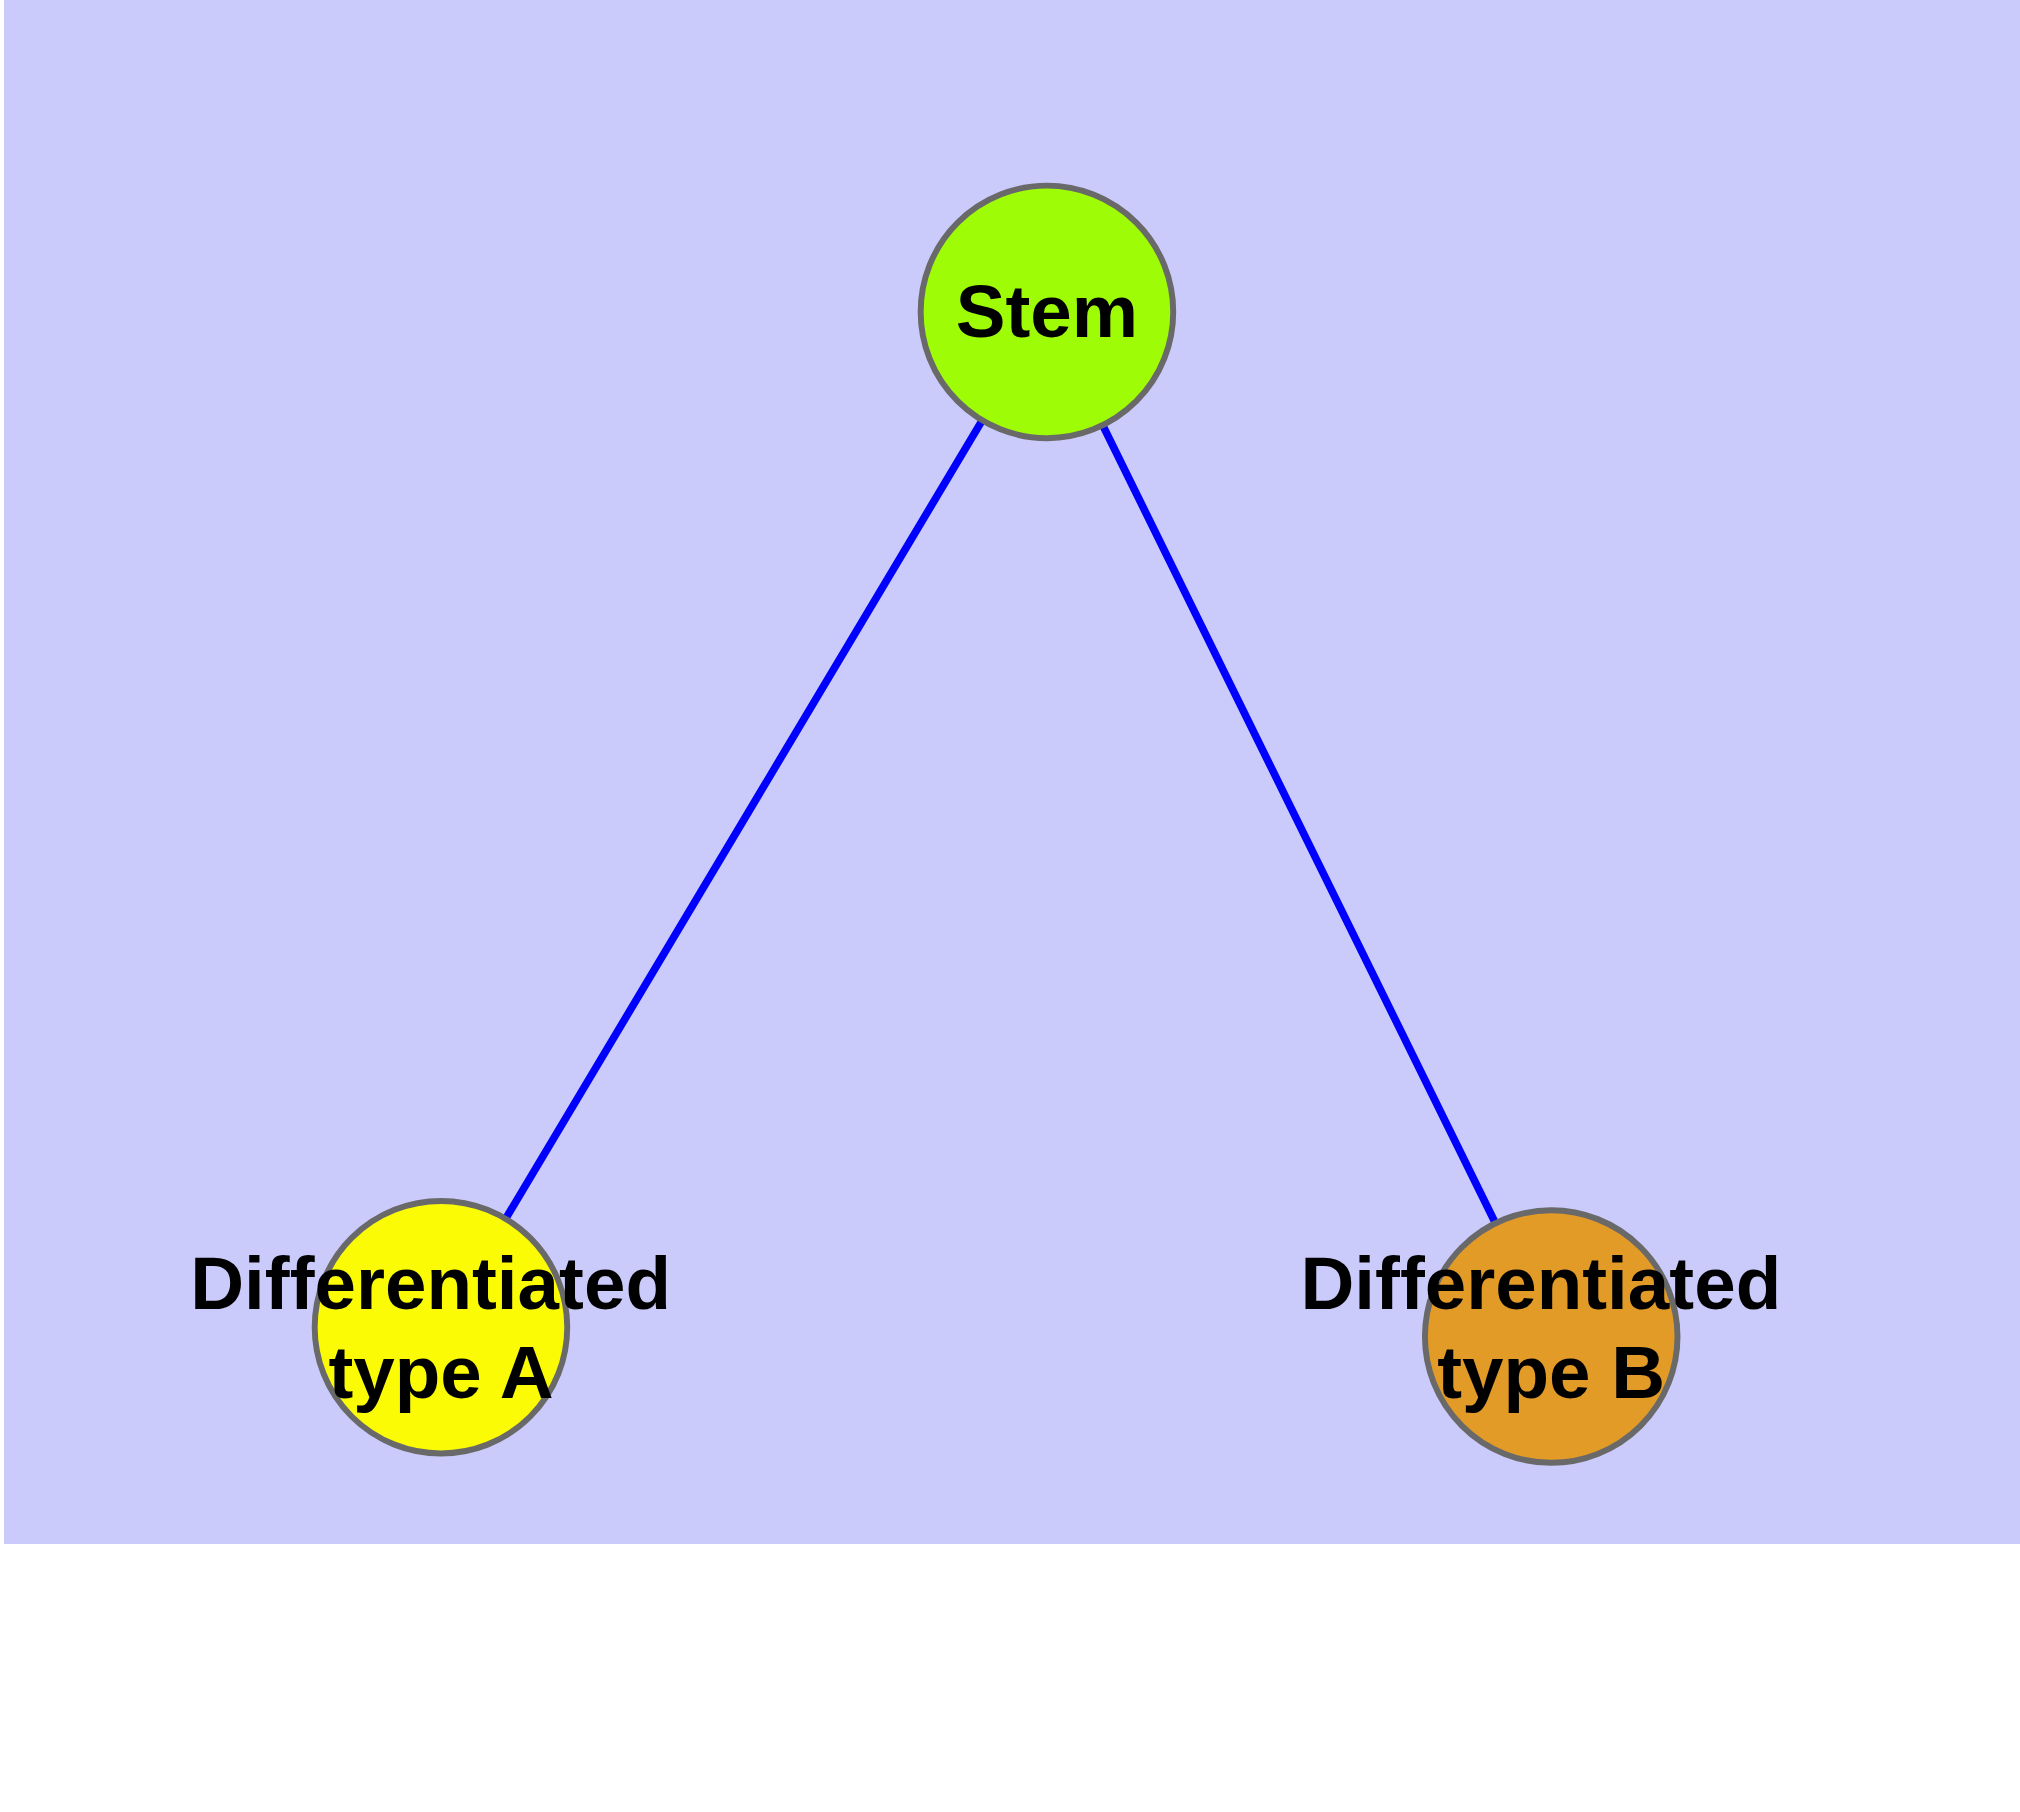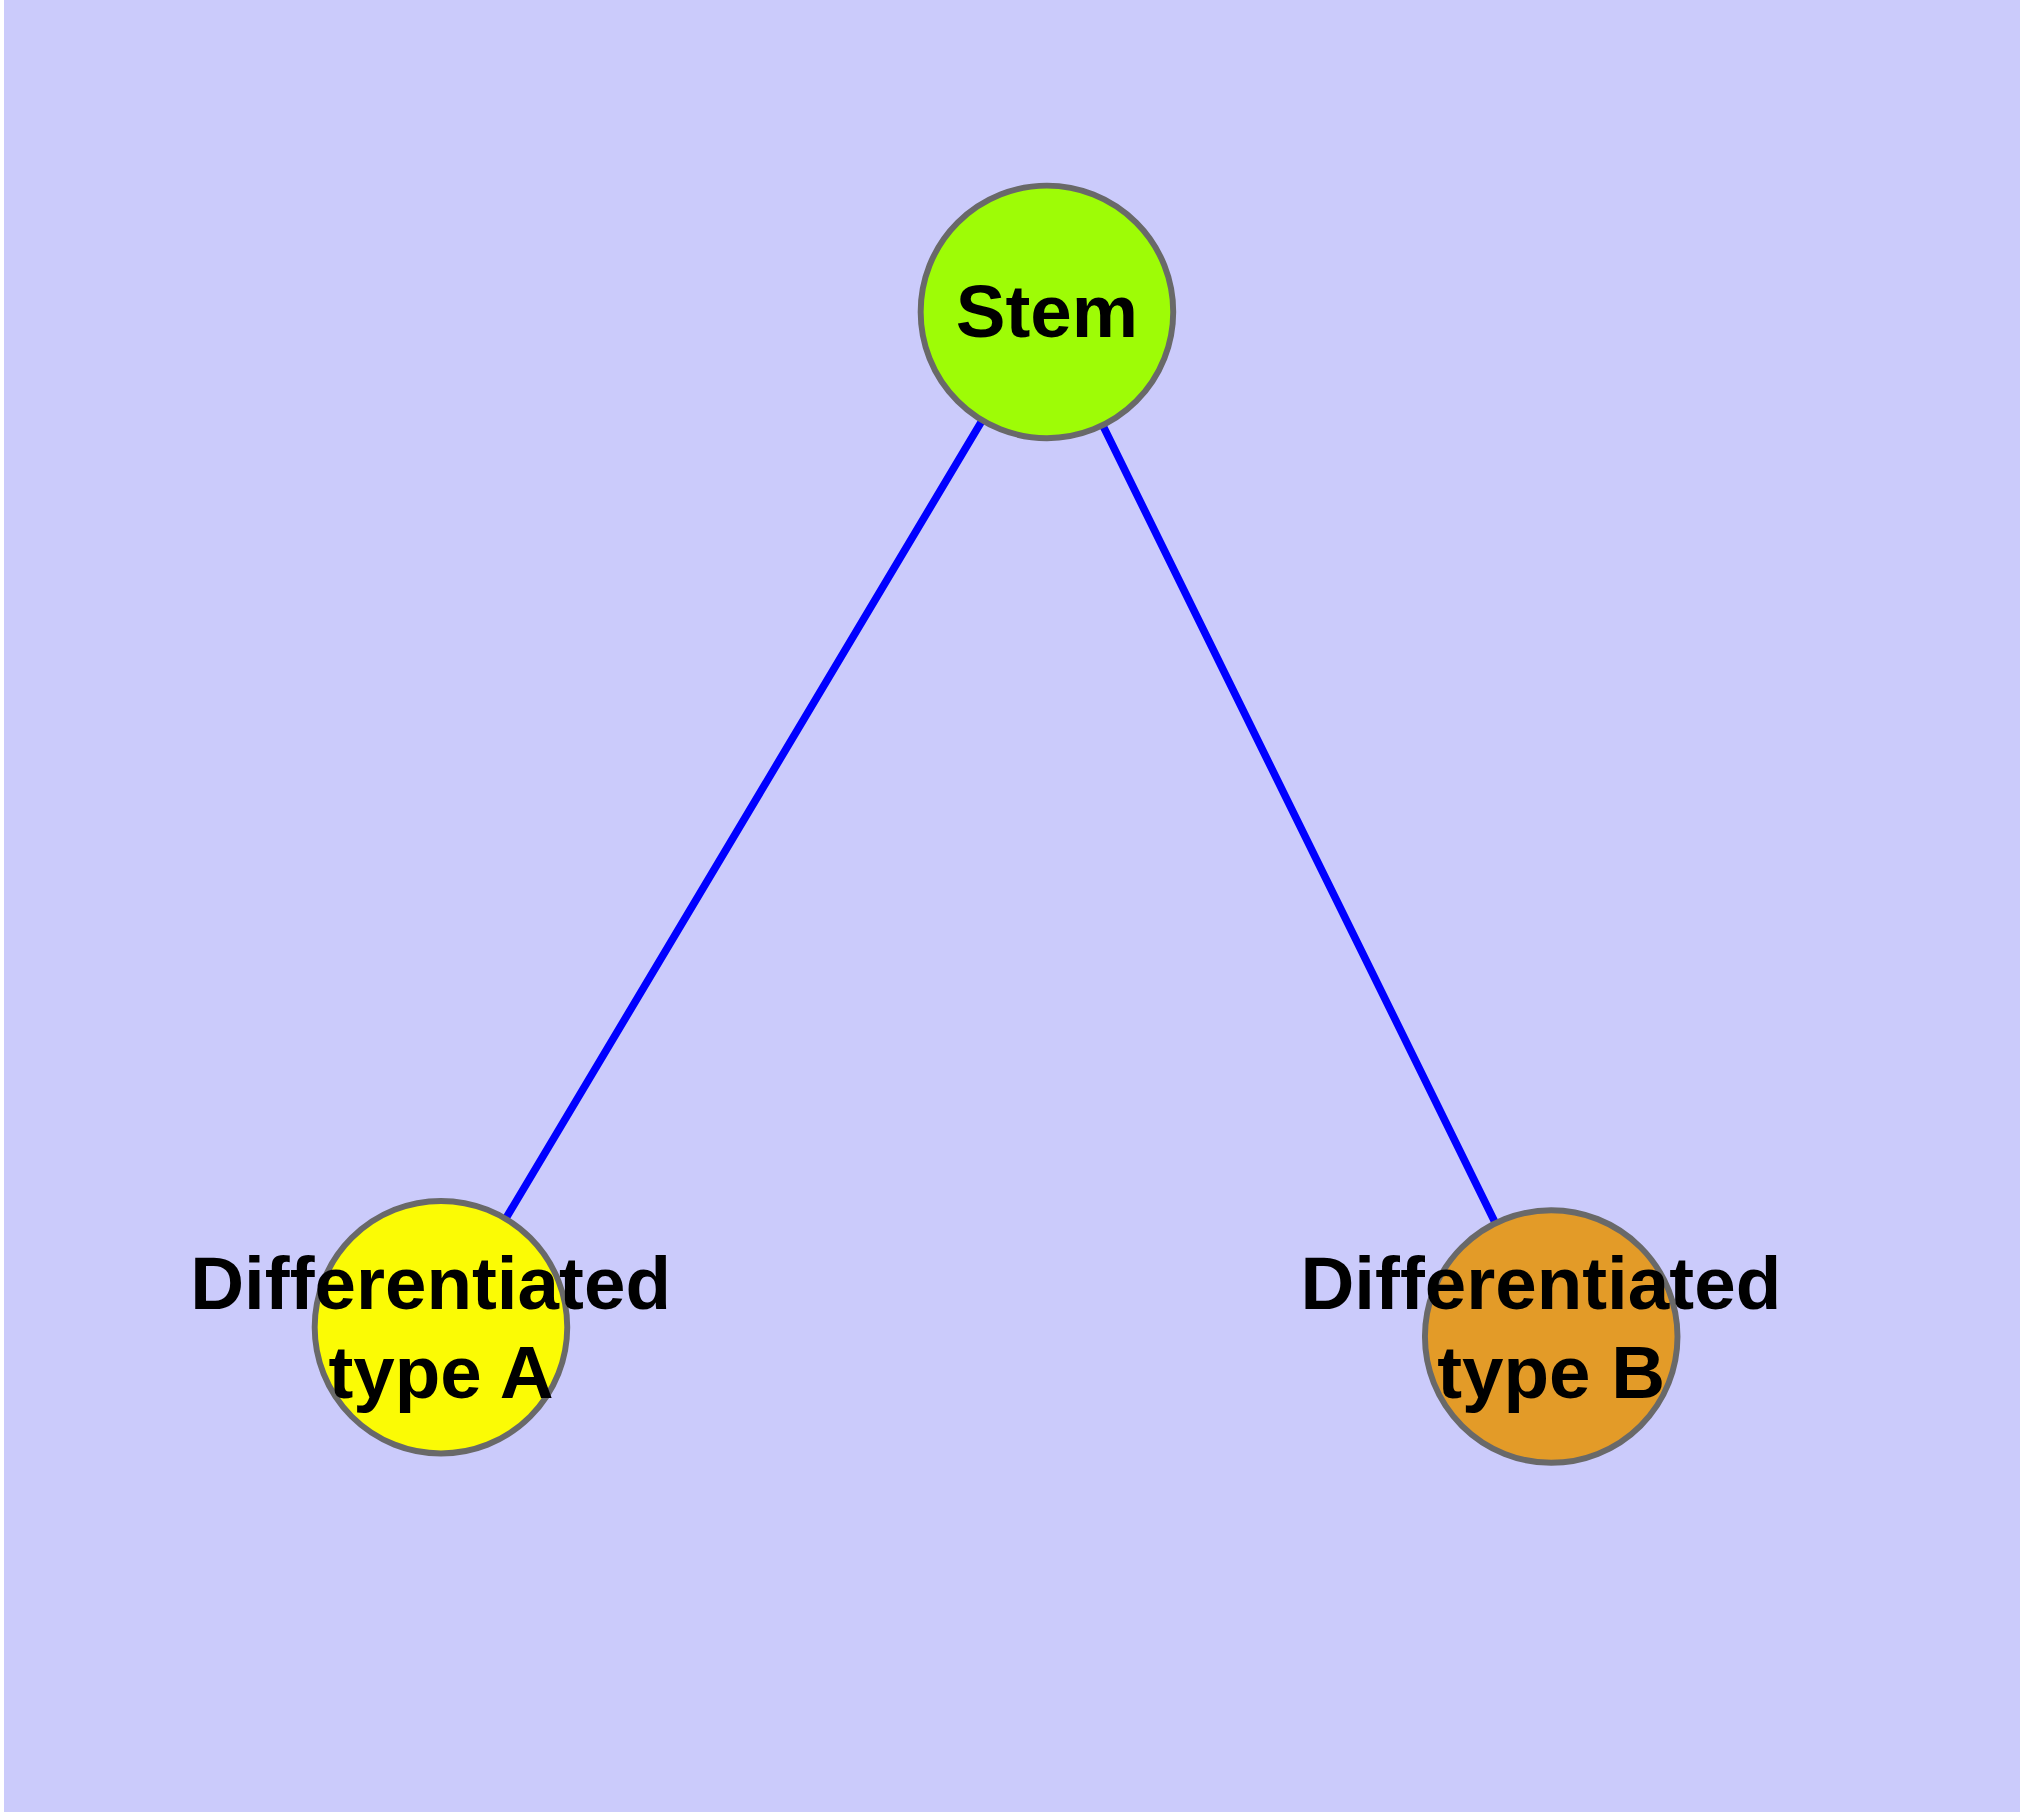--- a/index.html
+++ b/index.html
@@ -3,21 +3,21 @@
 <meta charset="utf-8">
 <style>
   html, body {
     margin: 0;
     padding: 0;
     background: #ffffff;
   }
   #canvas {
     position: relative;
     width: 2021px;
-    height: 1812px;
+    height: 1544px;
     overflow: hidden;
     background: #ffffff;
     font-family: "Liberation Sans", sans-serif;
     text-align: right;
   }
   #plot-area {
     position: absolute;
     left: 4.2px;
     top: 0px;
     width: 2016px;

